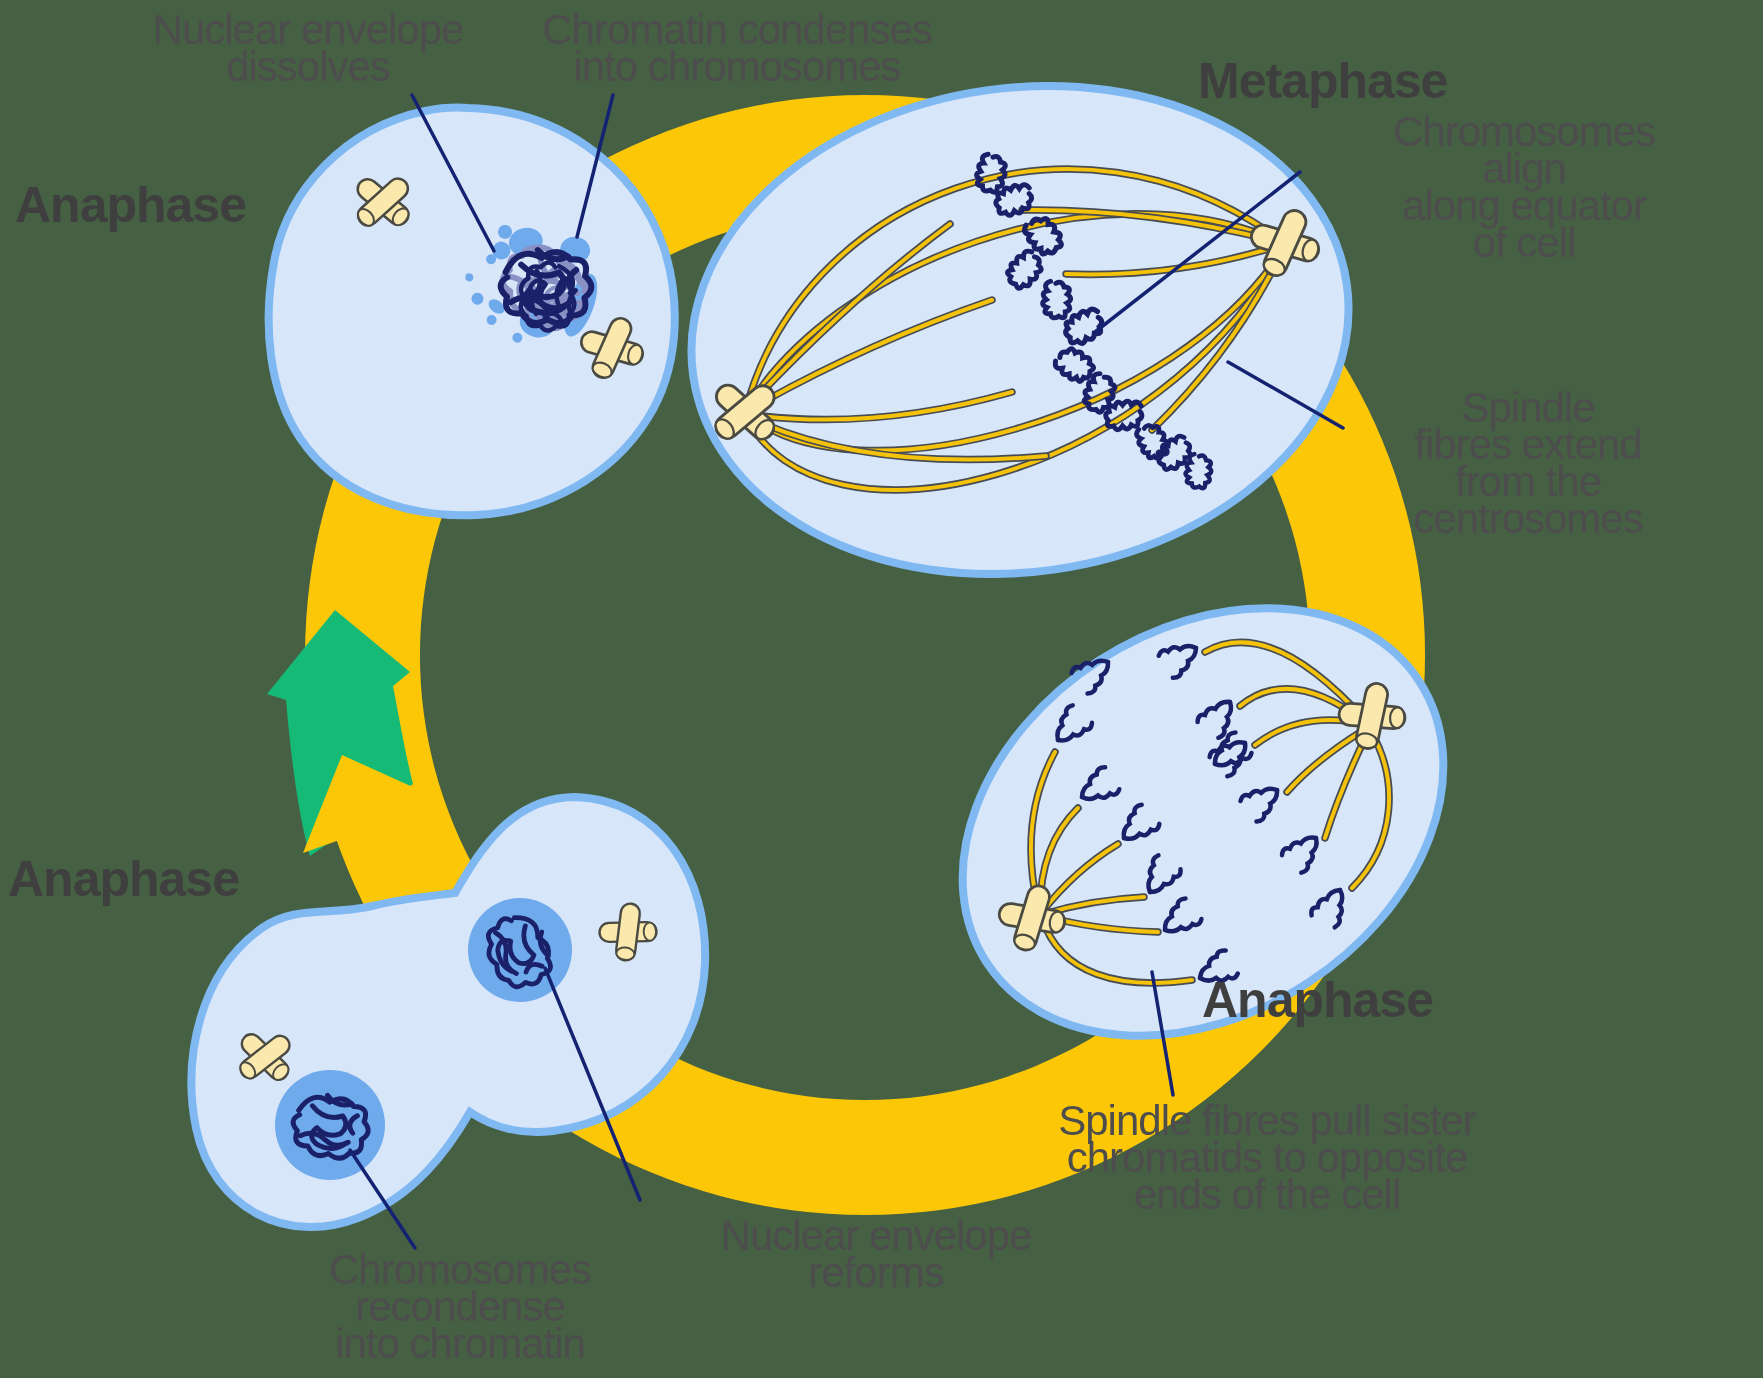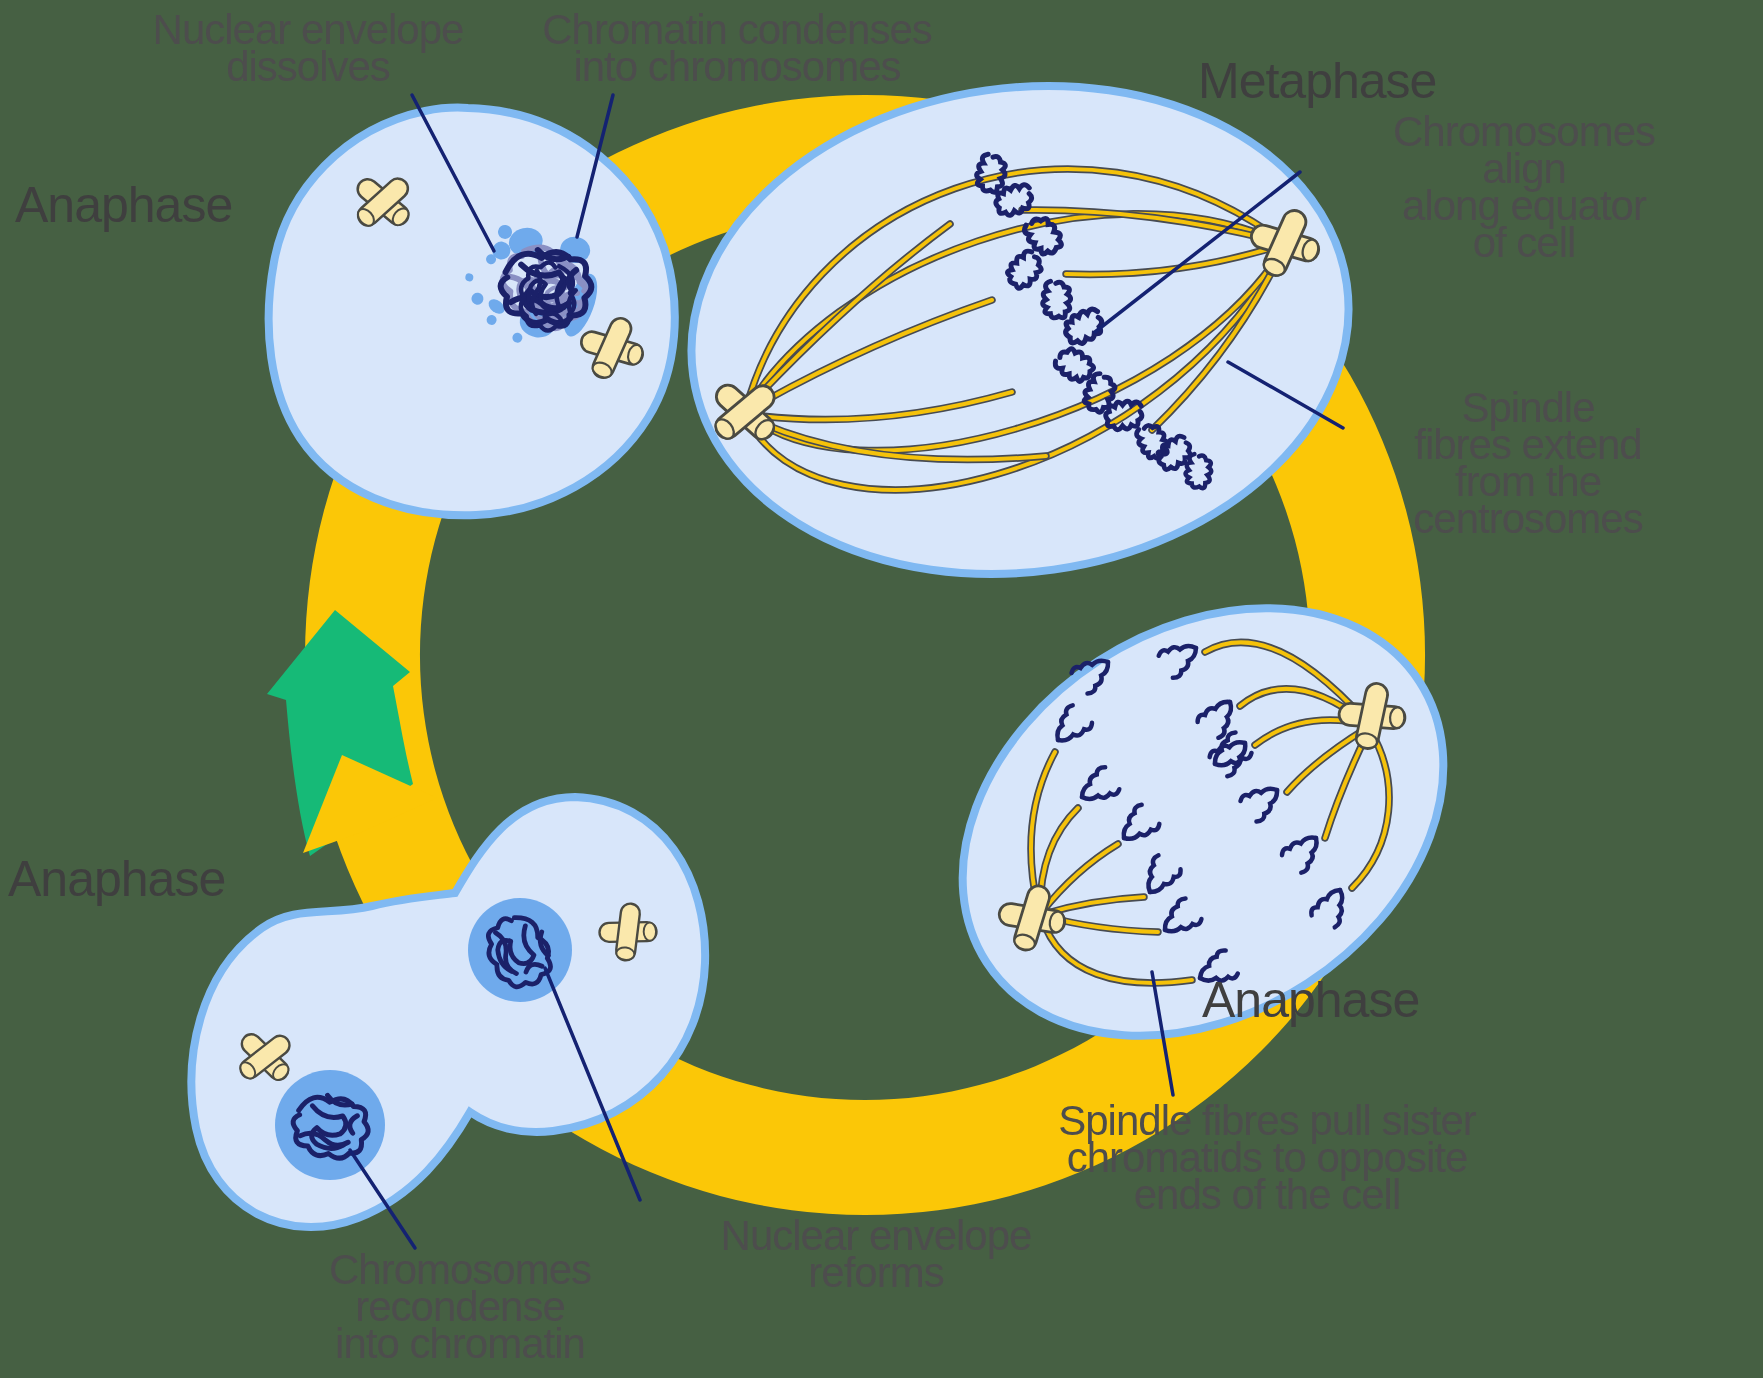--- a/index.html
+++ b/index.html
@@ -1,21 +1,21 @@
 <!DOCTYPE html>
 <html><head>
 <meta charset="utf-8">
 <style>
   html,body{margin:0;padding:0;background:#466043;}
   #stage{position:relative;width:1763px;height:1378px;background:#466043;overflow:hidden;
          font-family:"Liberation Sans","DejaVu Sans",sans-serif;}
   #art{position:absolute;left:0;top:0;}
   .label{position:absolute;white-space:pre-line;color:#4D4D4D;font-size:42px;line-height:37px;
          letter-spacing:-1px;text-align:center;transform:translate(-50%,-50%);}
-  .title{position:absolute;white-space:pre;color:#3F3F3F;font-size:50px;font-weight:normal;
+  .title{position:absolute;white-space:pre;color:#3F3F3F;font-size:50px;font-weight:bold;
          letter-spacing:-1px;transform:translate(0,-50%);}
   .fo{fill:none;stroke:#474B52;stroke-width:7.5;stroke-linecap:round;}
   .fi{fill:none;stroke:#F5C20A;stroke-width:4;stroke-linecap:round;}
   .leader{fill:none;stroke:#142272;stroke-width:3.5;stroke-linecap:round;}
   .membrane{fill:#D8E6FA;stroke:#80B9F2;stroke-width:8;}
   .tangleN{stroke:#1B2169;}
   .tangleL{stroke:#8A90C4;}
 </style>
 </head>
 <body>

